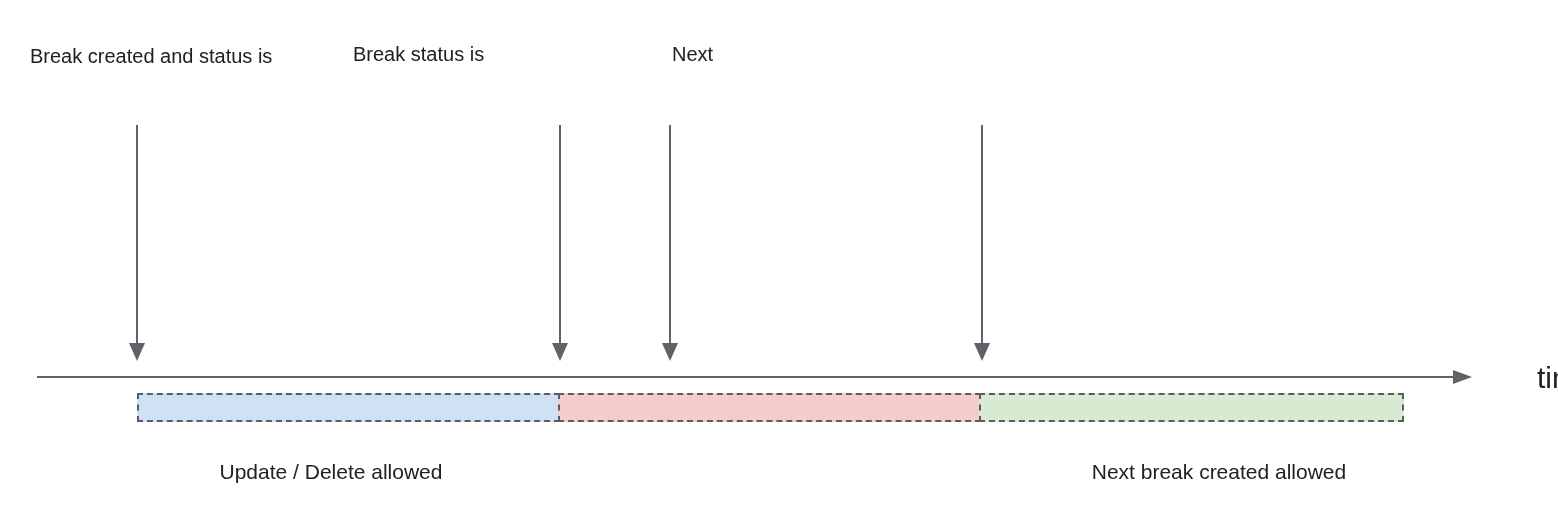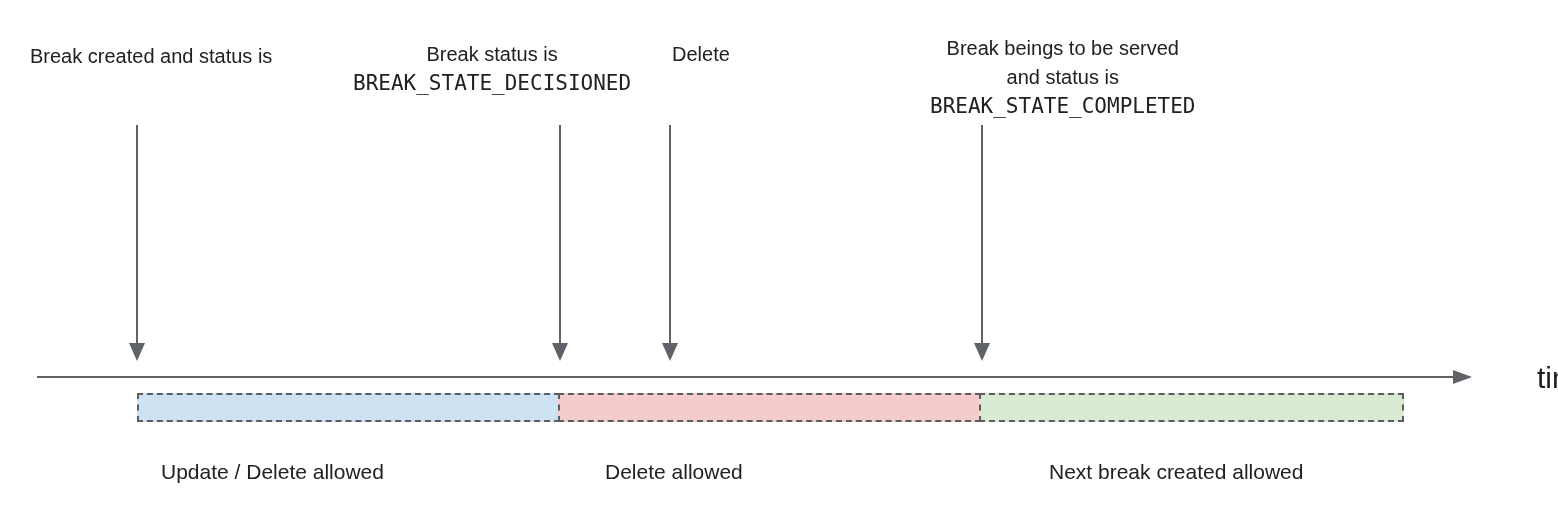--- a/index.html
+++ b/index.html
@@ -17,21 +17,21 @@
     overflow: hidden;
   }
 
   
   .ann {
     position: absolute;
     font-size: 20px;
     line-height: 29px;
     white-space: nowrap;
   }
-  .ann .plain { white-space: pre-line; display: block; text-align: center; }
+  .ann .plain { white-space: pre-line; display: block; }
   .ann .code {
     font-family: "DejaVu Sans Mono", "Liberation Mono", monospace;
     font-size: 21px;
     display: block;
   }
   .ann1 { left: 30px;  top: 42px; }
   .ann2 { left: 353px; top: 40px; }
   .ann3 { left: 672px; top: 40px; }
   .ann4 { left: 930px; top: 34px; }
 
@@ -92,47 +92,41 @@
   }
   .seg1 { width: 423px; }
   .seg2 { width: 423px; margin-left: -2px; }
   .seg3 { width: 425px; margin-left: -2px; }
 
   
   .seg-label {
     position: absolute;
     top: 458px;
     width: 340px;
-    text-align: left;
+    text-align: center;
     font-size: 21px;
     line-height: 27px;
   }
   .lbl1 { left: 161px; }
   .lbl2 { left: 605px; }
   .lbl3 { left: 1049px; }
 </style>
 </head>
 <body>
 
 <div class="diagram">
 
   <div class="ann ann1">
     <span class="plain">Break created and status is</span>
   </div>
   <div class="ann ann2">
     <span class="plain">Break status is</span>
-    <span class="code">BREAK_STATE_DECISIONED</span>
   </div>
   <div class="ann ann3">
-    <span class="plain">Delete</span>
-  </div>
-  <div class="ann ann4">
-    <span class="plain">Break beings to be served
-and status is</span>
-    <span class="code">BREAK_STATE_COMPLETED</span>
+    <span class="plain">Next</span>
   </div>
 
   <div class="varrow varrow1">
     <div class="shaft"></div>
     <div class="head"></div>
   </div>
   <div class="varrow varrow2">
     <div class="shaft"></div>
     <div class="head"></div>
   </div>
@@ -149,16 +143,15 @@
   <div class="axis-head"></div>
   <div class="axis-label">time</div>
 
   <div class="bar">
     <div class="seg seg1" style="background-color: rgb(207, 226, 243);"></div>
     <div class="seg seg2" style="background-color: rgb(244, 204, 204);"></div>
     <div class="seg seg3" style="background-color: rgb(217, 234, 211);"></div>
   </div>
 
   <div class="seg-label lbl1">Update / Delete allowed</div>
-  <div class="seg-label lbl2">Delete allowed</div>
   <div class="seg-label lbl3">Next break created allowed</div>
 
 </div>
 
 </body></html>

